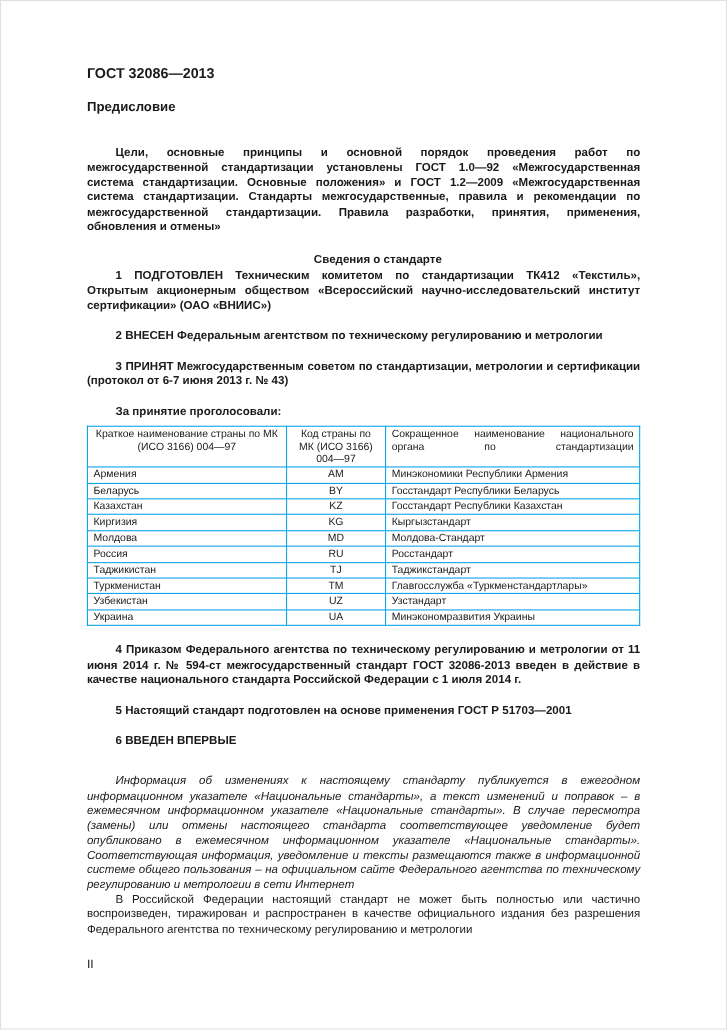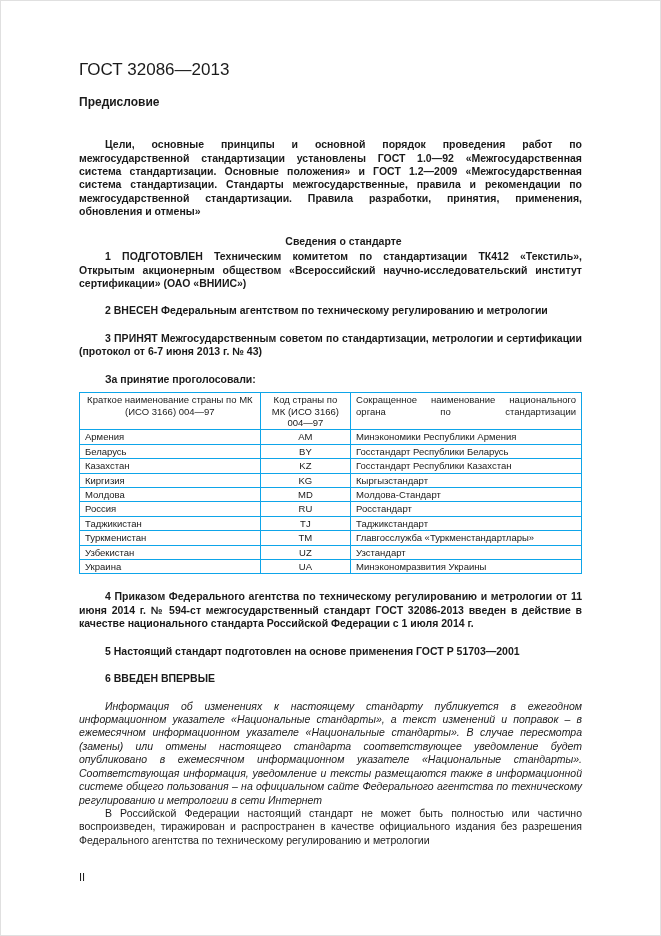--- a/index.html
+++ b/index.html
@@ -11,22 +11,22 @@
     color: #1a1a1a;
     position: relative;
     border: 1px solid #e0e0e0;
   }
   .page {
     padding: 58px 78px 0 78px;
     font-size: 10.5px;
     line-height: 1.28;
   }
   .doc-header {
-    font-weight: normal;
-    font-size: 17px;
+    font-weight: bold;
+    font-size: 13px;
     margin-bottom: 14px;
   }
   .doc-title {
     text-align: left;
     font-weight: bold;
     font-size: 12px;
     margin-bottom: 28px;
   }
   p.body-text {
     text-align: justify;
@@ -59,21 +59,21 @@
   table.vote-table th { text-align: center; }
   table.vote-table th.justify-head { text-align: justify; text-align-last: justify; }
   table.vote-table td.center { text-align: center; }
   col.c-country { width: 36%; }
   col.c-code { width: 18%; }
   col.c-body { width: 46%; }
   .notice {
     font-style: italic;
     text-align: justify;
     text-indent: 26px;
-    margin-top: 14px;
+    margin-top: 24px;
   }
   .copyright {
     text-align: right;
     margin-top: 72px;
     margin-bottom: 30px;
   }
   .restriction {
     text-align: justify;
     text-indent: 26px;
   }

